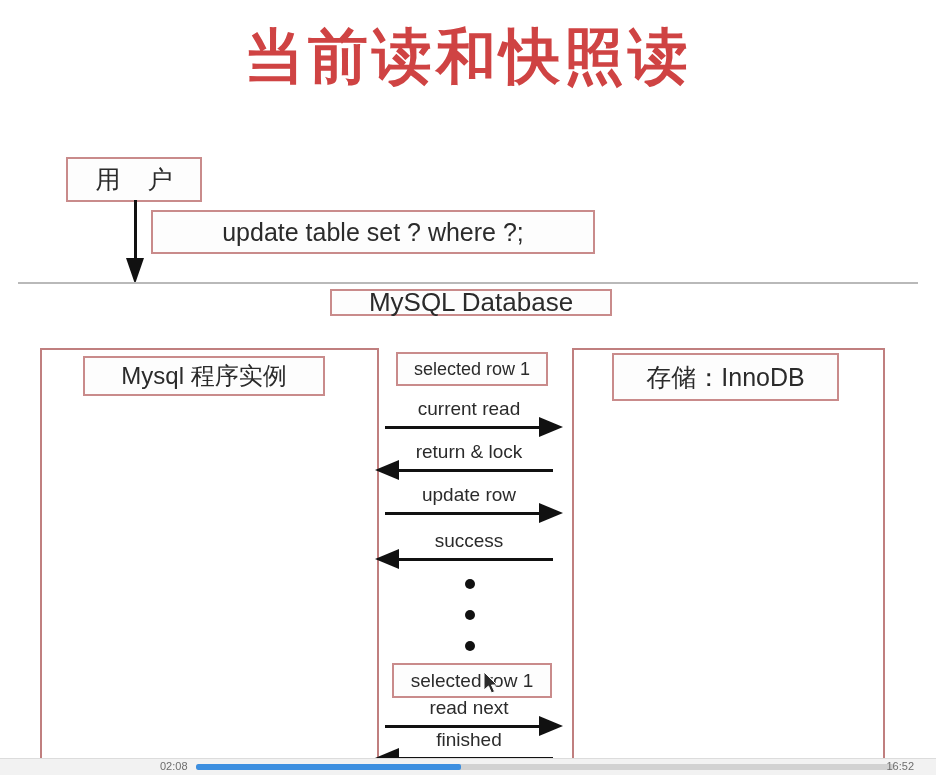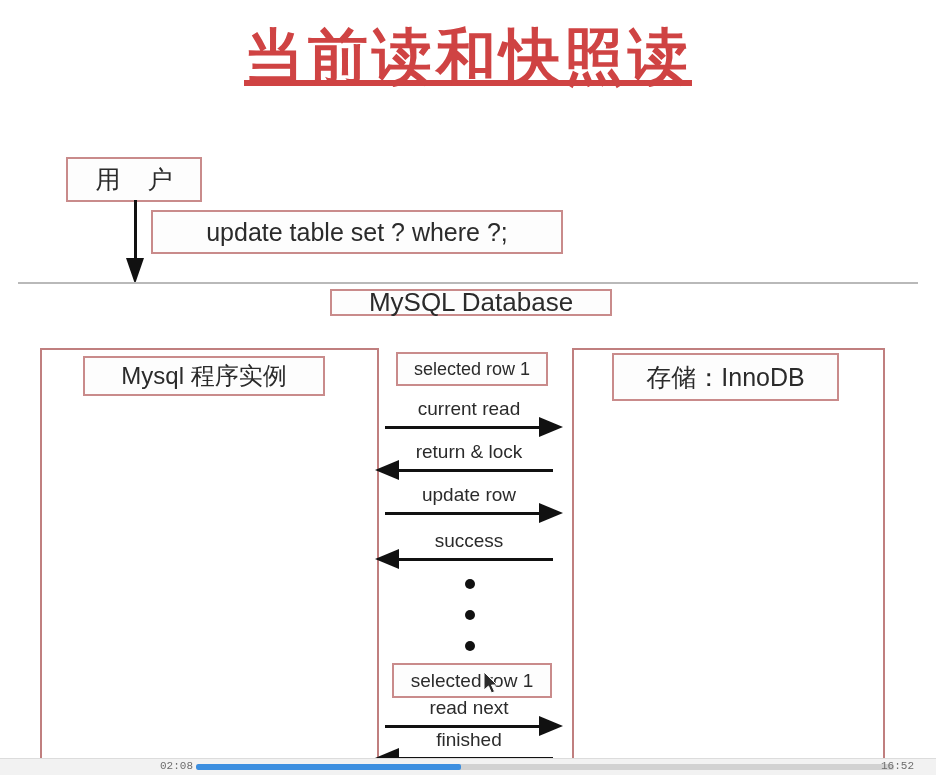--- a/index.html
+++ b/index.html
@@ -24,21 +24,20 @@
     left: 0;
     top: 22px;
     width: 936px;
     text-align: center;
     font-size: 60px;
     font-weight: 700;
     letter-spacing: 4px;
     color: #cf4343;
     line-height: 1.15;
     white-space: nowrap;
-    text-decoration: underline;
   }
 
   
   .box {
     position: absolute;
     box-sizing: border-box;
     border: 2px solid #c98b8b;
     background: #fdfdfd;
     display: flex;
     align-items: center;
@@ -54,21 +53,21 @@
     border: 2px solid #c07f7f;
     background: transparent;
   }
 
   
   #user-box {
     left: 66px; top: 157px; width: 136px; height: 45px;
     font-size: 25px; letter-spacing: 10px; text-indent: 10px;
   }
   #sql-box {
-    left: 151px; top: 210px; width: 412px; height: 44px;
+    left: 151px; top: 210px; width: 444px; height: 44px;
     font-size: 25px;
   }
   #mysql-db-box {
     left: 330px; top: 289px; width: 282px; height: 27px;
     font-size: 26px;
   }
   #program-instance-box {
     left: 83px; top: 356px; width: 242px; height: 40px;
     font-size: 24px;
   }
@@ -187,21 +186,21 @@
     left: 0; bottom: 0;
     width: 936px; height: 16px;
     background: #f2f2f2;
     border-top: 1px solid #dcdcdc;
   }
   #player-bar .time {
     position: absolute;
     top: 1px;
     font-size: 11px;
     color: #6d6d6d;
-    font-family: Liberation Mono, monospace;
+    font-family: Liberation Sans, sans-serif;
     padding-left: 8px;
   }
   #player-time-current { left: 152px; }
   #player-time-total   { right: 22px; }
   #player-track {
     position: absolute;
     left: 196px; top: 5px;
     width: 698px; height: 6px;
     background: #d2d2d2;
     border-radius: 2px;

